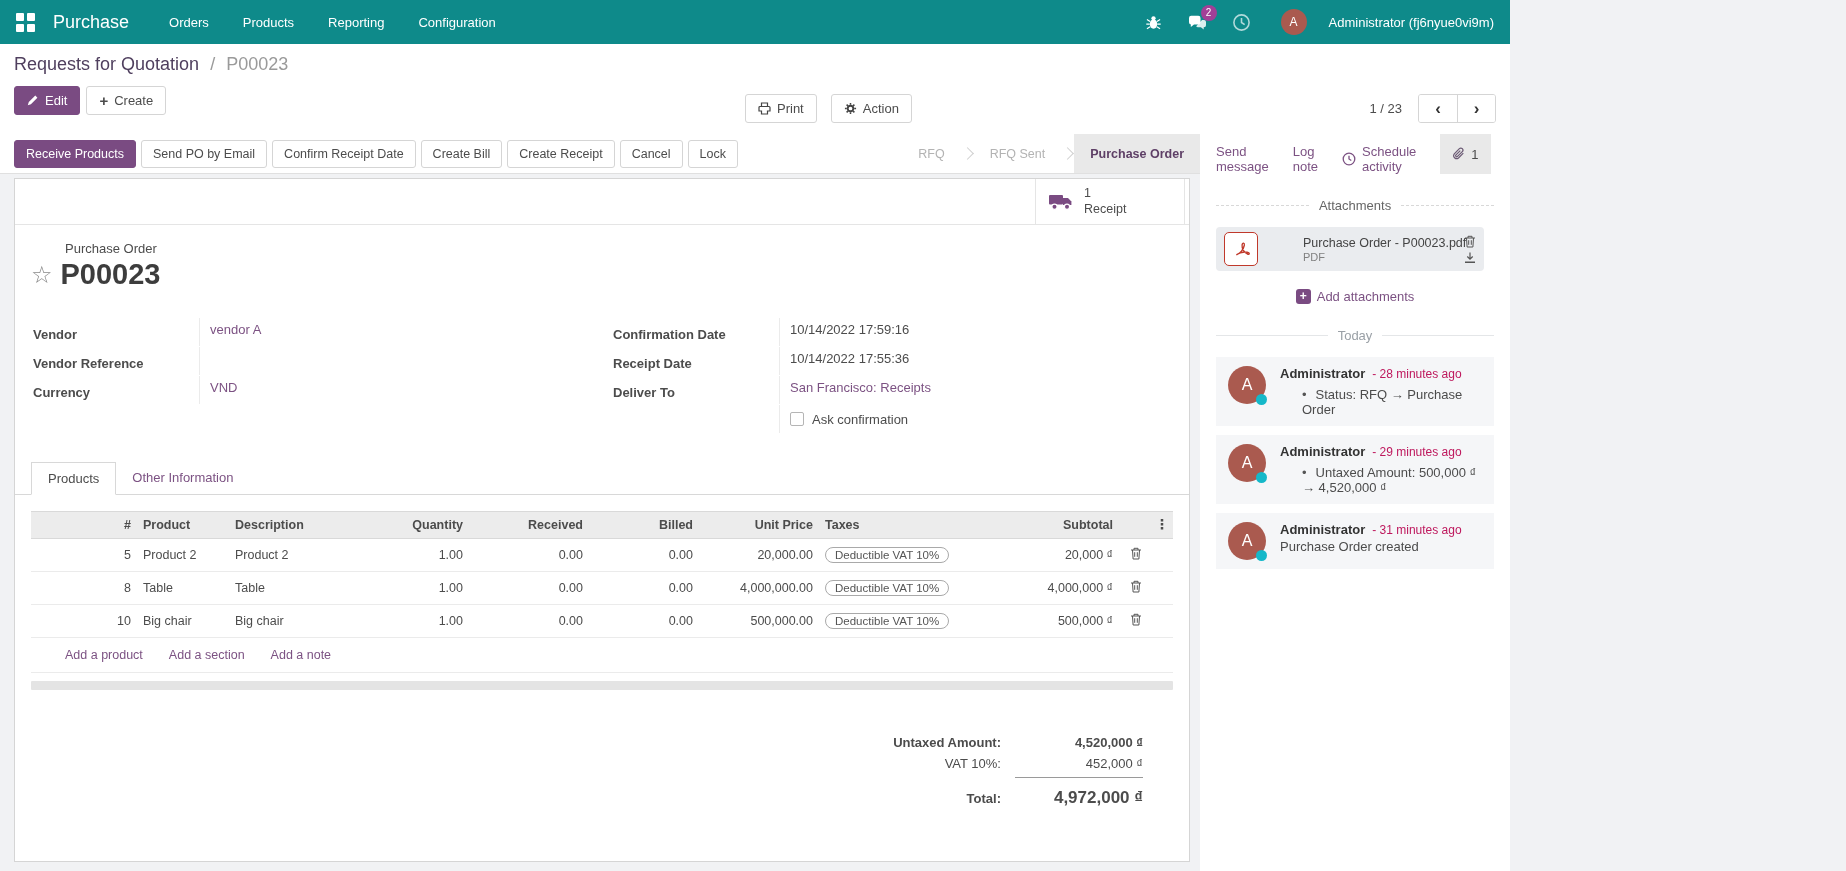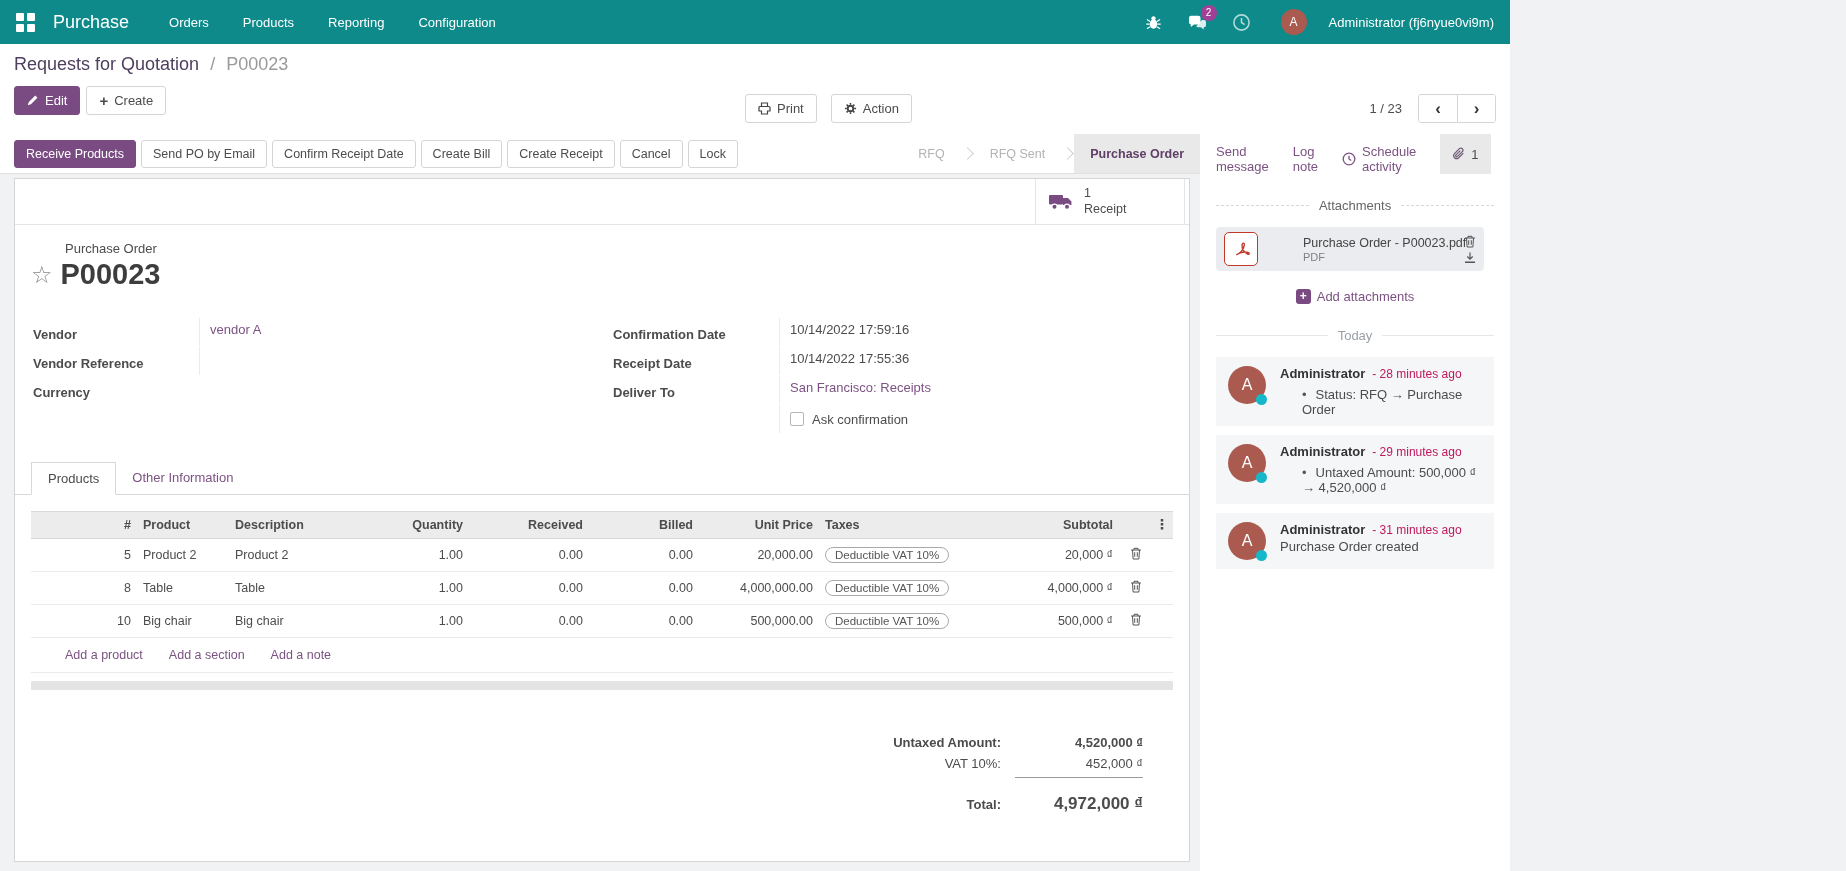--- a/index.html
+++ b/index.html
@@ -92,21 +92,21 @@
   .trash-btn { cursor:pointer; display:inline-flex; }
   .footer-links { display:flex; gap:26px; padding:10px 0 10px 34px; border-bottom:1px solid #ebebeb; }
   .scroll-strip { height:9px; background:#e4e4e4; margin-top:8px; border-radius:1px; }
 
   
   .totals { width:330px; margin:42px 30px 0 auto; }
   .t-row { display:flex; align-items:baseline; padding:3px 0; }
   .t-label { flex:1; text-align:right; padding-right:14px; }
   .t-value { width:128px; text-align:right; }
   .t-bold { font-weight:bold; }
-  .t-total .t-value { border-top:1px solid #9a9a9a; font-size:17px; padding-top:16px; }
+  .t-total .t-value { border-top:1px solid #9a9a9a; font-size:17px; padding-top:10px; }
   .t-total .t-label { font-weight:bold; }
 
   
   .chatter { flex:1; background:#fff; padding:0 16px; overflow:hidden; }
   .chatter-toolbar { height:40px; display:flex; align-items:flex-end; gap:24px; }
   .ct-link { color:#7c5283; cursor:pointer; display:flex; align-items:center; gap:6px; }
   .ct-right { margin-left:auto; display:flex; align-items:center; gap:18px; }
   .attach-toggle { height:40px; background:#e9e9e9; display:flex; align-items:center; gap:6px; padding:0 12px; cursor:pointer; color:#4c4c4c; }
   .following { color:#28a745; display:flex; align-items:center; gap:5px; cursor:pointer; }
   .followers { display:flex; align-items:center; gap:4px; color:#4c4c4c; cursor:pointer; }
@@ -291,20 +291,21 @@
             <div class="grow">
               <span class="glabel">Vendor</span>
               <span class="gvalue"><span class="link">vendor A</span></span>
             </div>
             <div class="grow">
               <span class="glabel">Vendor Reference</span>
               <span class="gvalue"></span>
             </div>
             <div class="grow">
               <span class="glabel">Currency</span>
+              <span class="gvalue"><span class="link">VND</span></span>
             </div>
           </div>
           <div class="group group-right">
             <div class="grow">
               <span class="glabel">Confirmation Date</span>
               <span class="gvalue">10/14/2022 17:59:16</span>
             </div>
             <div class="grow">
               <span class="glabel">Receipt Date</span>
               <span class="gvalue">10/14/2022 17:55:36</span>

